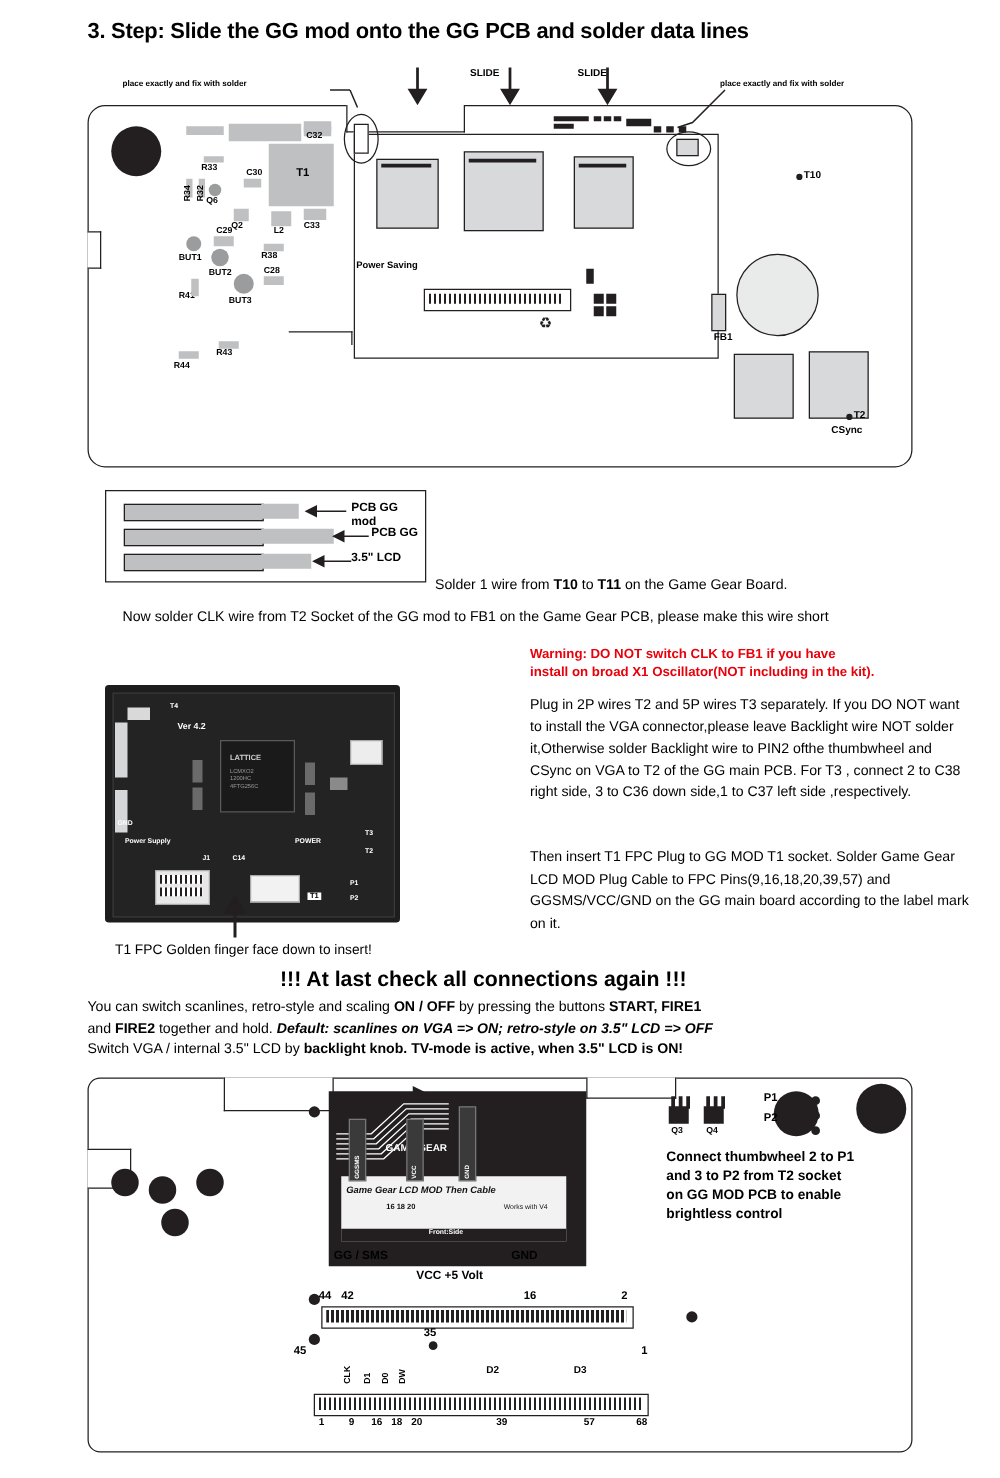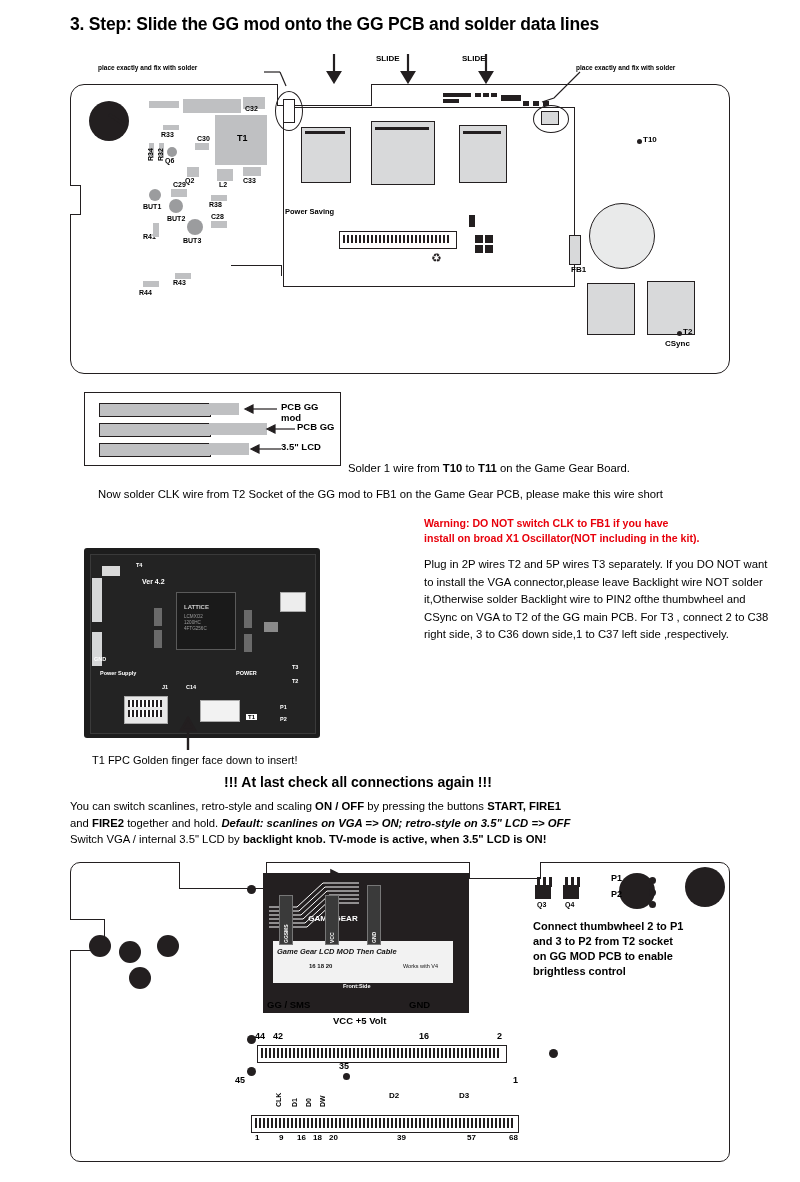--- a/index.html
+++ b/index.html
@@ -212,20 +212,21 @@
     <span>Solder 1 wire from </span><span class="bold">T10</span><span> to </span><span class="bold">T11</span><span> on the Game Gear Board.</span>
   </div>
   <div class="abs" style="left:98px;top:488px;font-size:11.3px;">Now solder CLK wire from T2 Socket of the GG mod to FB1 on the Game Gear PCB,  please make this wire short</div>
 
   <div class="abs red bold" style="left:424px;top:516px;font-size:10.6px;line-height:15px;width:350px;">
     <div>Warning:  DO NOT switch CLK to FB1 if you have</div>
     <div>install on broad X1 Oscillator(NOT including in the kit).</div>
   </div>
 
   <div class="abs para2" style="left:424px;top:556px;width:352px;">Plug in 2P wires T2 and 5P wires T3 separately. If you DO NOT want to install the VGA connector,please leave Backlight wire NOT solder it,Otherwise solder Backlight wire to PIN2 ofthe thumbwheel and CSync on VGA to T2 of the GG  main PCB. For T3 , connect 2 to C38 right side, 3 to C36 down side,1 to C37 left side ,respectively.</div>
+  <div class="abs para2" style="left:424px;top:678px;width:352px;">Then insert T1 FPC Plug to GG MOD T1 socket. Solder Game Gear LCD MOD Plug Cable to FPC Pins(9,16,18,20,39,57) and GGSMS/VCC/GND on the GG main board according to the label mark on it.</div>
 
   <div class="abs" id="greenpcb">
 
     <div class="sq" style="left:6px;top:6px;width:224px;height:178px;background:#232323;border:1px solid #3a3a3a;"></div>
 
     <div class="sq" style="left:8px;top:30px;width:10px;height:44px;background:#d6d7d8;"></div>
     <div class="sq" style="left:8px;top:84px;width:10px;height:34px;background:#d6d7d8;"></div>
 
     <div class="abs" style="left:58px;top:30px;color:#fff;font-size:7px;font-weight:bold;">Ver 4.2</div>
 
@@ -262,21 +263,21 @@
   </div>
 
   <svg class="abs" style="left:176px;top:716px;" width="30" height="36">
     <g stroke="#231f20" stroke-width="2.4" fill="#231f20">
       <line x1="12" y1="34" x2="12" y2="12"></line>
         <polygon points="5,14 19,14 12,2"></polygon>
     </g>
   </svg>
   <div class="abs" style="left:92px;top:754px;font-size:11px;">T1 FPC Golden finger face down to insert!</div>
 
-  <div class="abs bold" style="left:224px;top:774px;font-size:14px;">!!! At last check all connections again !!!</div>
+  <div class="abs bold" style="left:224px;top:774px;font-size:17px;">!!! At last check all connections again !!!</div>
 
   <div class="abs para" style="left:70px;top:798px;width:700px;">
     <div>
       <span>You can switch scanlines, retro-style and scaling </span><span class="bold">ON / OFF</span><span> by pressing the buttons </span><span class="bold">START, FIRE1</span>
     </div>
     <div>
       <span>and </span><span class="bold">FIRE2</span><span> together and hold. </span><span class="bold" style="font-style:italic;">Default: scanlines on VGA =&gt; ON; retro-style on 3.5" LCD =&gt; OFF</span>
     </div>
     <div>
       <span>Switch VGA / internal 3.5" LCD by </span><span class="bold">backlight knob. TV-mode is active, when 3.5" LCD is ON!</span>

